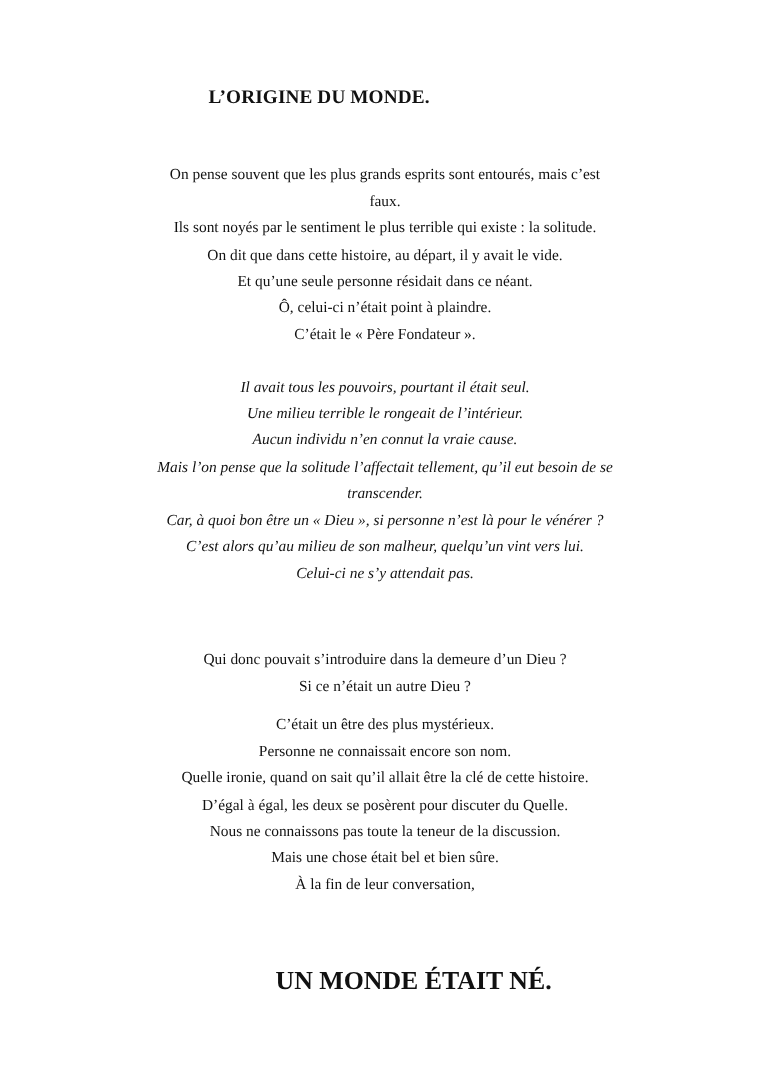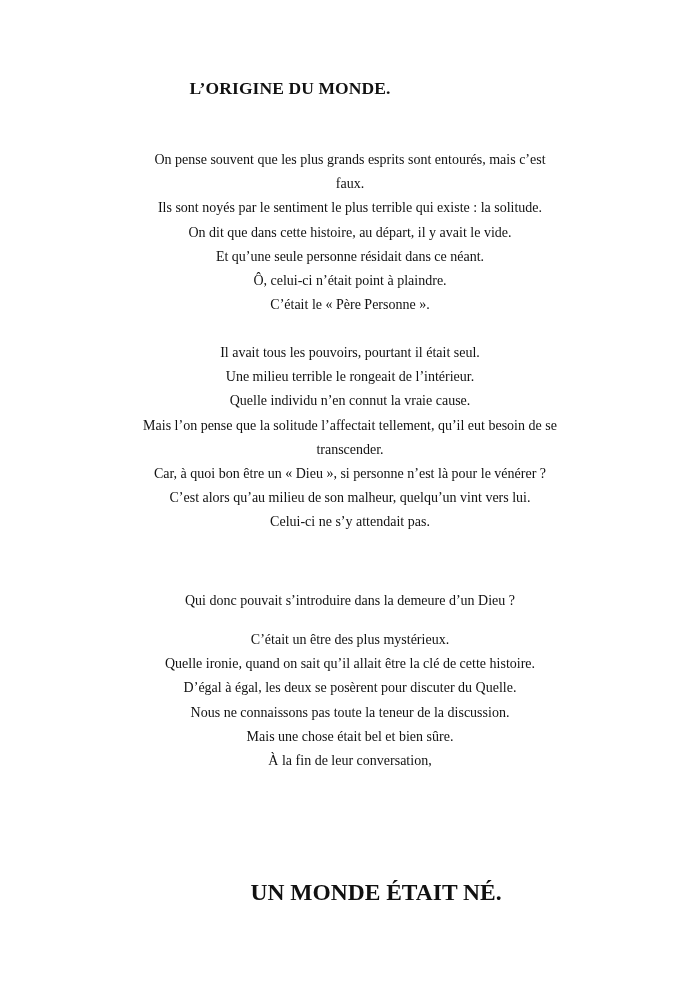--- a/index.html
+++ b/index.html
@@ -40,23 +40,23 @@
       width: 660px;
       text-align: center;
       font-size: 14px;
       line-height: 24.2px;
     }
     .para .line {
       display: block;
       white-space: nowrap;
     }
     #p1 { top: 148px; }
-    #p2 { top: 341px; }
+    #p2 { top: 341px; font-style: italic; }
     #p3 { top: 589px; }
-    #p4 { top: 628px; }
+    #p4 { top: 648px; }
     .final {
       position: absolute;
       left: 0;
       width: 700px;
       top: 877px;
       text-align: center;
       font-weight: bold;
       font-size: 23.5px;
       line-height: 30px;
       margin-left: 26px;
@@ -69,40 +69,42 @@
 
   <div class="title">L’ORIGINE DU MONDE.</div>
 
   <div class="para" id="p1">
     <span class="line">On pense souvent que les plus grands esprits sont entourés, mais c’est</span>
     <span class="line">faux.</span>
     <span class="line">Ils sont noyés par le sentiment le plus terrible qui existe : la solitude.</span>
     <span class="line">On dit que dans cette histoire, au départ, il y avait le vide.</span>
     <span class="line">Et qu’une seule personne résidait dans ce néant.</span>
     <span class="line">Ô, celui-ci n’était point à plaindre.</span>
-    <span class="line">C’était le « Père Personne ».</span>
+    <span class="line">C’était le « Père Fondateur ».</span>
   </div>
 
   <div class="para" id="p2">
     <span class="line">Il avait tous les pouvoirs, pourtant il était seul.</span>
     <span class="line">Une milieu terrible le rongeait de l’intérieur.</span>
-    <span class="line">Quelle individu n’en connut la vraie cause.</span>
+    <span class="line">Aucun individu n’en connut la vraie cause.</span>
     <span class="line">Mais l’on pense que la solitude l’affectait tellement, qu’il eut besoin de se</span>
     <span class="line">transcender.</span>
     <span class="line">Car, à quoi bon être un « Dieu », si personne n’est là pour le vénérer ?</span>
     <span class="line">C’est alors qu’au milieu de son malheur, quelqu’un vint vers lui.</span>
     <span class="line">Celui-ci ne s’y attendait pas.</span>
   </div>
 
   <div class="para" id="p3">
     <span class="line">Qui donc pouvait s’introduire dans la demeure d’un Dieu ?</span>
+    <span class="line">Si ce n’était un autre Dieu ?</span>
   </div>
 
   <div class="para" id="p4">
     <span class="line">C’était un être des plus mystérieux.</span>
+    <span class="line">Personne ne connaissait encore son nom.</span>
     <span class="line">Quelle ironie, quand on sait qu’il allait être la clé de cette histoire.</span>
     <span class="line">D’égal à égal, les deux se posèrent pour discuter du Quelle.</span>
     <span class="line">Nous ne connaissons pas toute la teneur de la discussion.</span>
     <span class="line">Mais une chose était bel et bien sûre.</span>
     <span class="line">À la fin de leur conversation,</span>
   </div>
 
   <div class="final">UN MONDE ÉTAIT NÉ.</div>
 
 </div>

